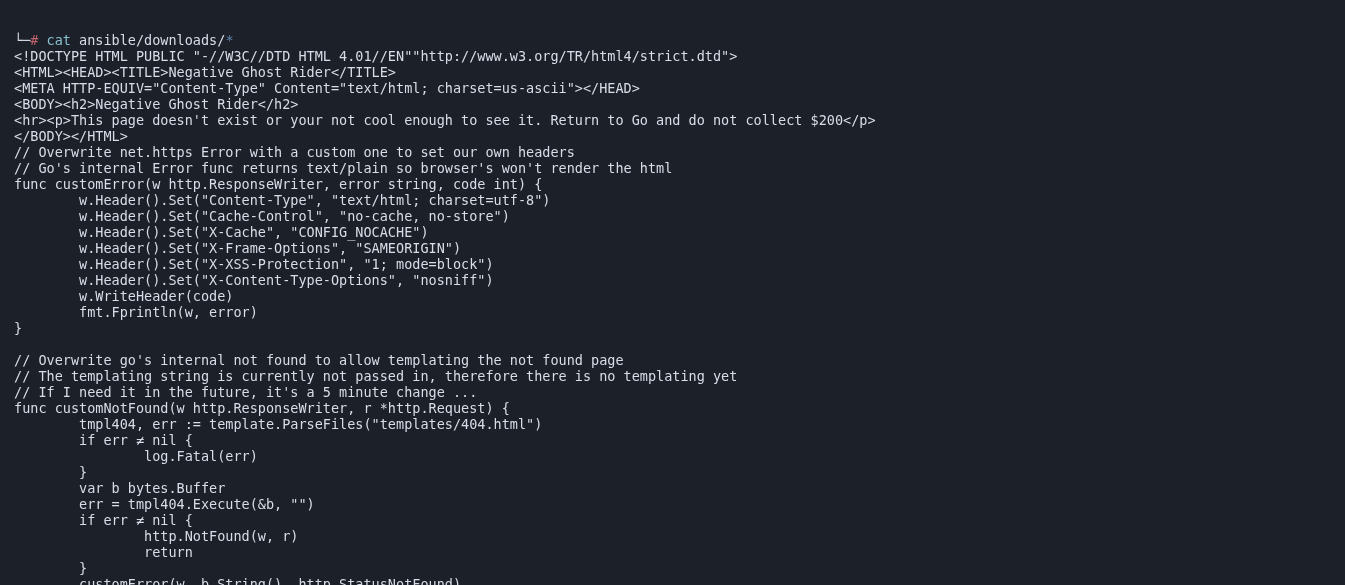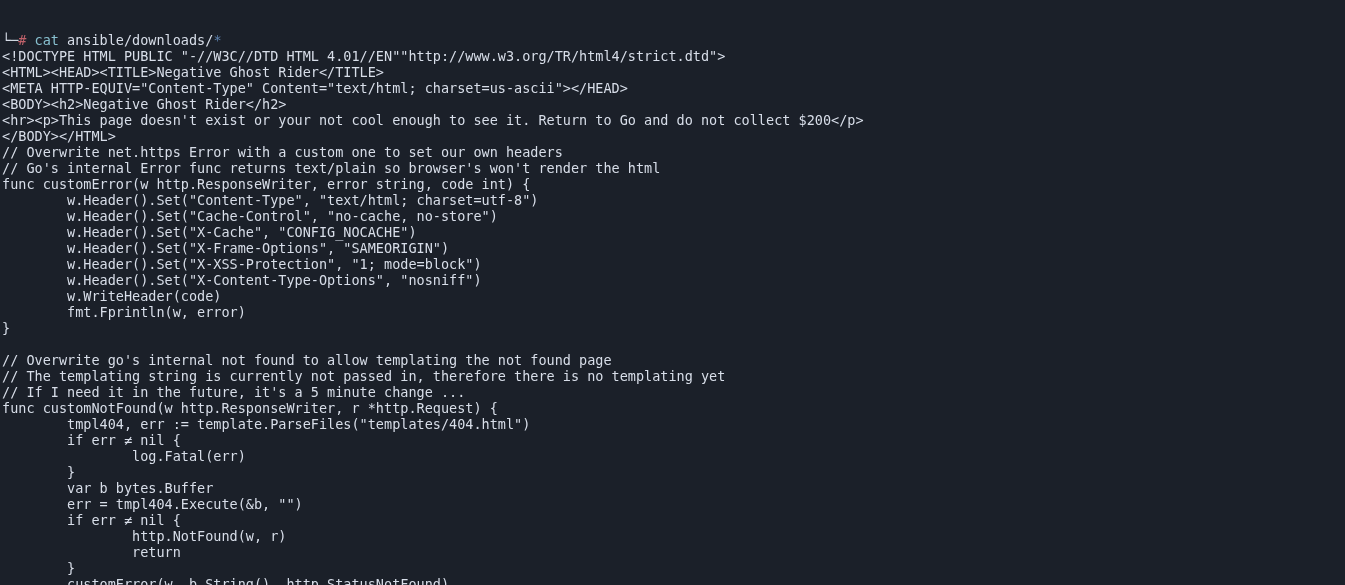--- a/index.html
+++ b/index.html
@@ -16,20 +16,20 @@
   }
   .terminal {
     padding: 0 2px;
     white-space: pre;
   }
   .prompt-tree { color: #d8dee9; }
   .prompt-hash { color: #bf616a; }
   .cmd { color: #88c0d0; }
   .arg { color: #d8dee9; }
   .glob { color: #5e81ac; }
-  .line { display: block; min-height: 16px; }
+  .line { display: block; min-height: 16px; margin-left: 12px; }
 </style>
 </head>
 <body>
 
 <div class="terminal">
   <span class="line"><span class="prompt-tree">└─</span><span class="prompt-hash">#</span> <span class="cmd">cat</span> <span class="arg">ansible/downloads/</span><span class="glob">*</span></span><div id="output"><span class="line">&lt;!DOCTYPE HTML PUBLIC "-//W3C//DTD HTML 4.01//EN""http://www.w3.org/TR/html4/strict.dtd"&gt;</span><span class="line">&lt;HTML&gt;&lt;HEAD&gt;&lt;TITLE&gt;Negative Ghost Rider&lt;/TITLE&gt;</span><span class="line">&lt;META HTTP-EQUIV="Content-Type" Content="text/html; charset=us-ascii"&gt;&lt;/HEAD&gt;</span><span class="line">&lt;BODY&gt;&lt;h2&gt;Negative Ghost Rider&lt;/h2&gt;</span><span class="line">&lt;hr&gt;&lt;p&gt;This page doesn't exist or your not cool enough to see it. Return to Go and do not collect $200&lt;/p&gt;</span><span class="line">&lt;/BODY&gt;&lt;/HTML&gt;</span><span class="line">// Overwrite net.https Error with a custom one to set our own headers</span><span class="line">// Go's internal Error func returns text/plain so browser's won't render the html</span><span class="line">func customError(w http.ResponseWriter, error string, code int) {</span><span class="line">        w.Header().Set("Content-Type", "text/html; charset=utf-8")</span><span class="line">        w.Header().Set("Cache-Control", "no-cache, no-store")</span><span class="line">        w.Header().Set("X-Cache", "CONFIG_NOCACHE")</span><span class="line">        w.Header().Set("X-Frame-Options", "SAMEORIGIN")</span><span class="line">        w.Header().Set("X-XSS-Protection", "1; mode=block")</span><span class="line">        w.Header().Set("X-Content-Type-Options", "nosniff")</span><span class="line">        w.WriteHeader(code)</span><span class="line">        fmt.Fprintln(w, error)</span><span class="line">}</span><span class="line"></span><span class="line">// Overwrite go's internal not found to allow templating the not found page</span><span class="line">// The templating string is currently not passed in, therefore there is no templating yet</span><span class="line">// If I need it in the future, it's a 5 minute change ...</span><span class="line">func customNotFound(w http.ResponseWriter, r *http.Request) {</span><span class="line">        tmpl404, err := template.ParseFiles("templates/404.html")</span><span class="line">        if err ≠ nil {</span><span class="line">                log.Fatal(err)</span><span class="line">        }</span><span class="line">        var b bytes.Buffer</span><span class="line">        err = tmpl404.Execute(&amp;b, "")</span><span class="line">        if err ≠ nil {</span><span class="line">                http.NotFound(w, r)</span><span class="line">                return</span><span class="line">        }</span><span class="line">        customError(w, b.String(), http.StatusNotFound)</span></div>
 </div>
 
 </body></html>

